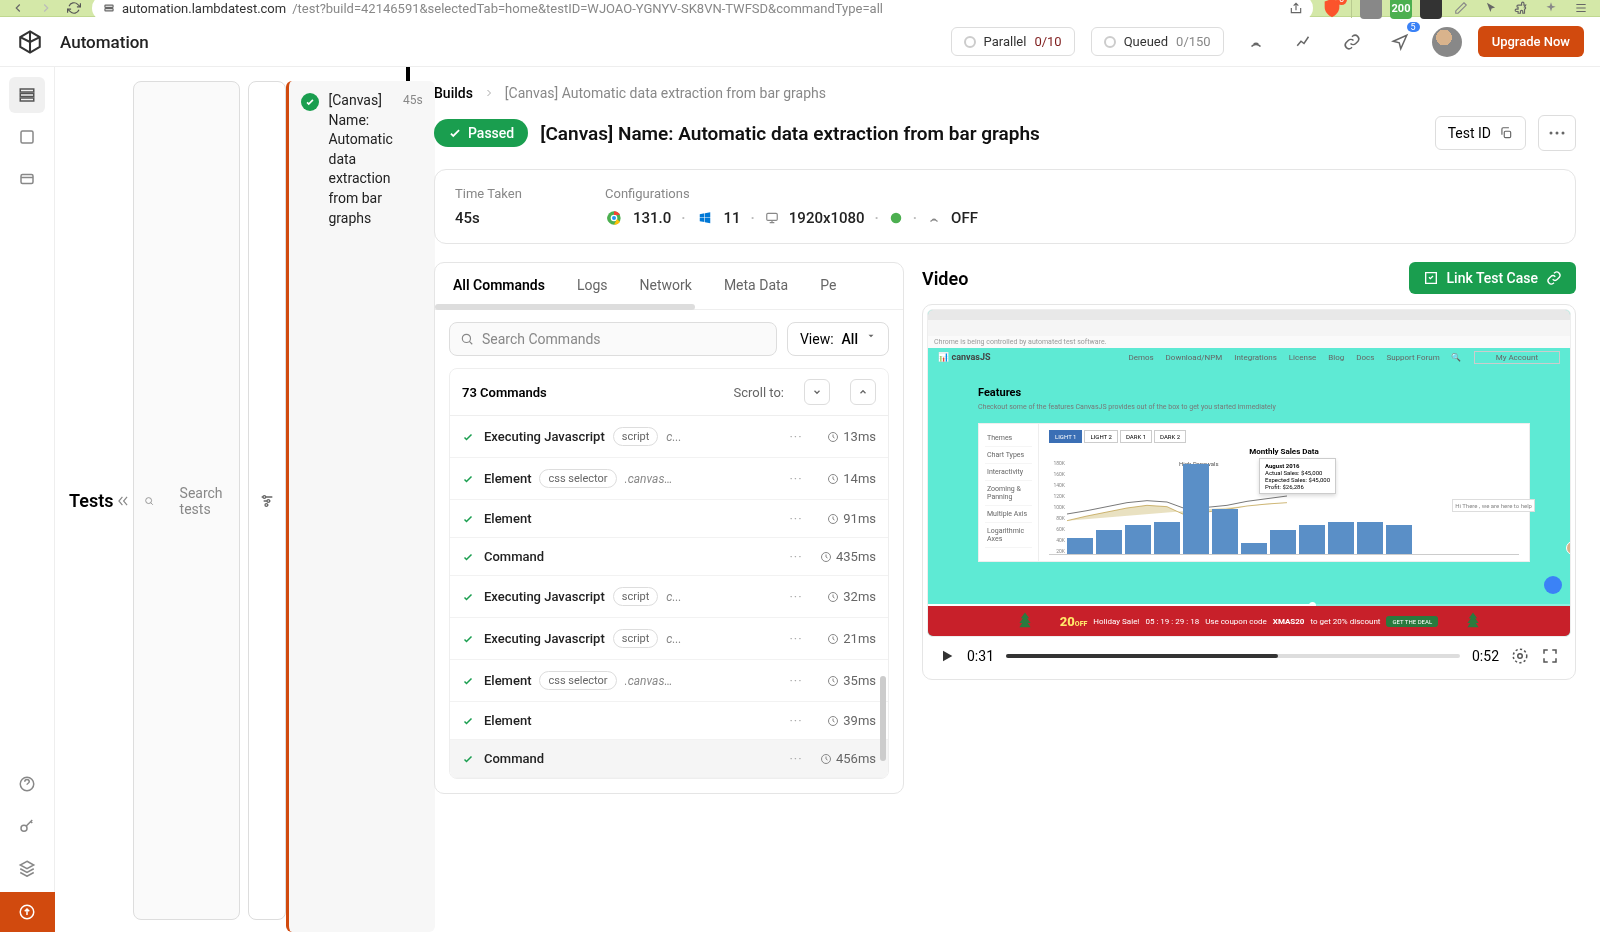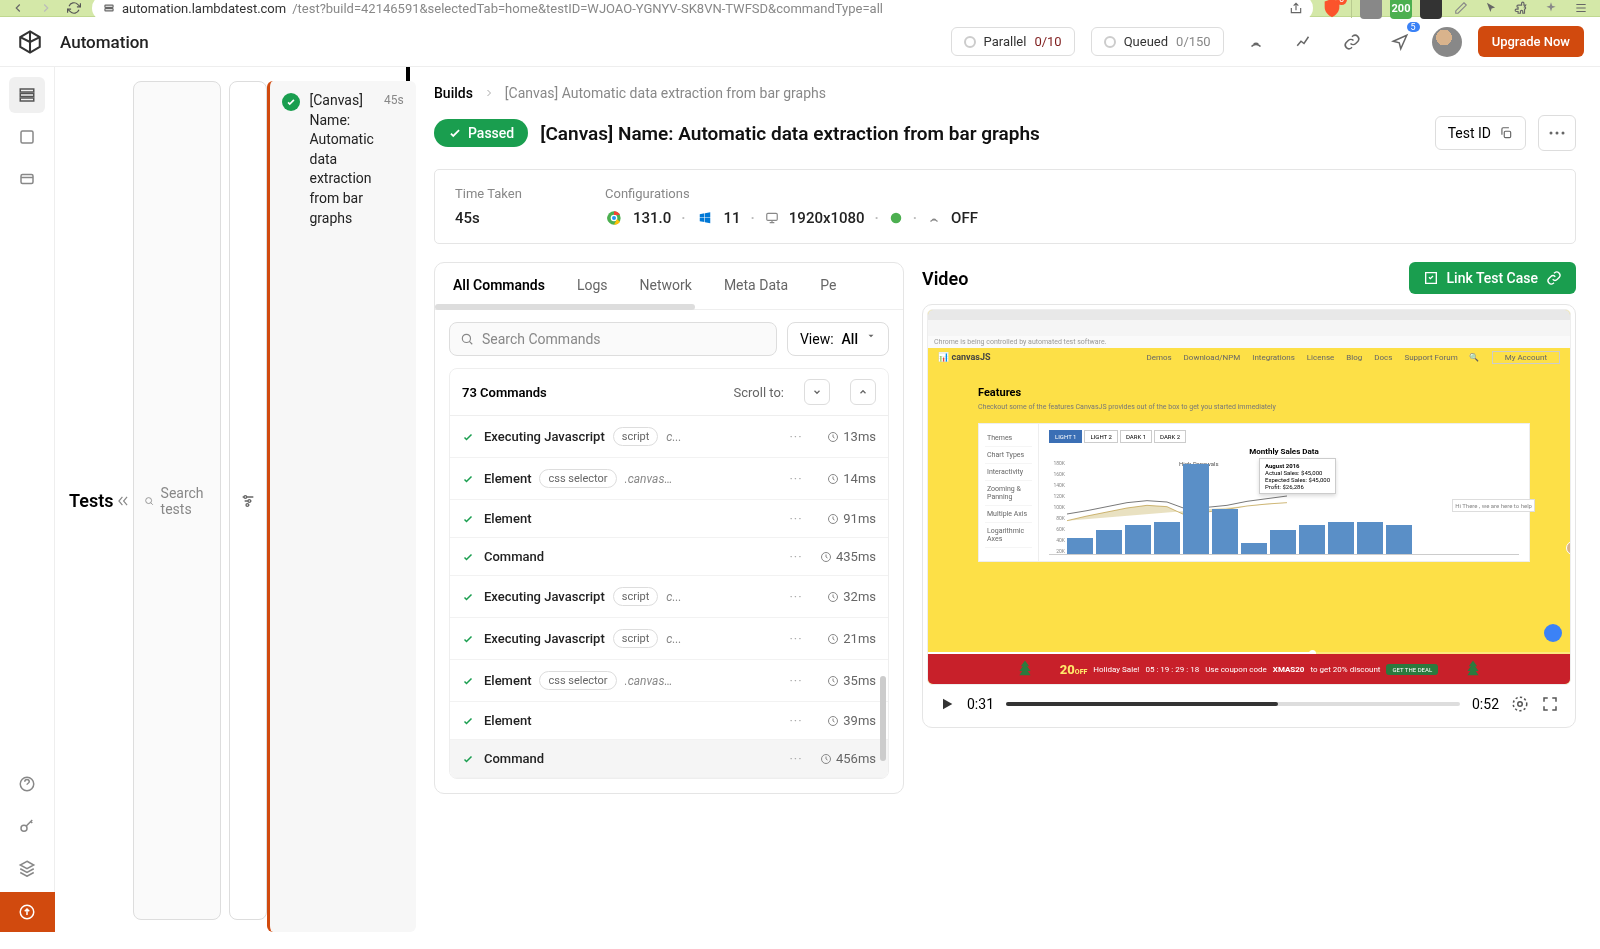--- a/index.html
+++ b/index.html
@@ -34,37 +34,37 @@
 .rail .rail-item { width: 36px; height: 36px; border-radius: 6px; display: flex; align-items: center; justify-content: center; color: #555; cursor: pointer; }
 .rail .rail-item.active { background: #f0f0f0; }
 .rail .rail-bottom { position: absolute; bottom: 0; left: 0; right: 0; display: flex; flex-direction: column; align-items: center; gap: 6px; }
 .rail .rail-square { width: 55px; height: 40px; background: #d14a0e; display: flex; align-items: center; justify-content: center; color: #fff; }
 
 .sidebar { width: 355px; border-right: 4px solid #000000; padding: 14px 14px 0; display: flex; flex-direction: row; }
 .tests-hd { display: flex; align-items: center; justify-content: space-between; margin-bottom: 12px; }
 .tests-hd h2 { font-size: 18px; font-weight: 600; }
 .collapse-btn { width: 20px; height: 20px; display: flex; align-items: center; justify-content: center; color: #888; }
 .search-row { display: flex; gap: 8px; margin-bottom: 12px; }
-.search-box { flex: 1; border: 1px solid #ddd; border-radius: 8px; background: #fafafa; display: flex; align-items: center; padding: 8px 10px; gap: 6px; color: #888; font-size: 14px; }
+.search-box { flex: 1; border: 1px solid #ddd; border-radius: 8px; background: #fafafa; display: flex; align-items: center; padding: 8px 10px; gap: 25px; color: #888; font-size: 14px; }
 .filter-btn { width: 38px; border: 1px solid #ddd; border-radius: 8px; display: flex; align-items: center; justify-content: center; color: #666; }
 .test-card { border-left: 3px solid #d14a0e; background: #f7f7f7; border-radius: 6px; padding: 10px 12px; display: flex; gap: 10px; align-items: flex-start; }
 .status-dot { width: 18px; height: 18px; border-radius: 50%; background: #1a9e4f; display: flex; align-items: center; justify-content: center; flex-shrink: 0; margin-top: 2px; }
 .test-card .title { font-size: 14px; color: #222; line-height: 1.4; flex: 1; }
 .test-card .dur { font-size: 12px; color: #888; margin-top: 2px; }
 
 .main { flex: 1; padding: 18px 24px; overflow: auto; }
 .breadcrumb { display: flex; align-items: center; gap: 10px; font-size: 14px; color: #888; margin-bottom: 14px; }
 .breadcrumb .builds { color: #000; font-weight: 500; }
 .title-row { display: flex; align-items: center; gap: 12px; margin-bottom: 18px; }
 .badge-pass { background: #1a9e4f; color: #fff; border-radius: 20px; padding: 6px 14px; font-size: 14px; font-weight: 500; display: flex; align-items: center; gap: 6px; }
 .test-title { font-size: 19px; font-weight: 600; color: #111; flex: 1; }
 .testid-btn { border: 1px solid #ddd; border-radius: 6px; padding: 8px 12px; font-size: 14px; display: flex; align-items: center; gap: 8px; }
 .more-btn { border: 1px solid #ddd; border-radius: 6px; width: 38px; height: 36px; display: flex; align-items: center; justify-content: center; }
 
-.info-card { border: 1px solid #e5e5e5; border-radius: 5px; padding: 16px 20px; margin-bottom: 18px; display: grid; grid-template-columns: 120px 420px 1fr; gap: 20px 30px; }
+.info-card { border: 1px solid #e5e5e5; border-radius: 12px; padding: 16px 20px; margin-bottom: 18px; display: grid; grid-template-columns: 120px 420px 1fr; gap: 20px 30px; }
 .info-label { font-size: 13px; color: #888; margin-bottom: 8px; }
 .info-val { font-size: 15px; color: #222; font-weight: 500; display: flex; align-items: center; gap: 10px; flex-wrap: wrap; }
 .cfg-sep { color: #bbb; }
 .os-icon, .br-icon { width: 18px; height: 18px; display: inline-flex; align-items: center; justify-content: center; }
 
 .panels { display: flex; gap: 18px; align-items: flex-start; }
 .cmd-panel { width: 470px; border: 1px solid #e5e5e5; border-radius: 10px; overflow: hidden; }
 .tabs { display: flex; border-bottom: 1px solid #eee; padding: 0 14px; gap: 24px; position: relative; }
 .tab { padding: 14px 4px; font-size: 14px; color: #666; cursor: pointer; white-space: nowrap; }
 .tab.active { color: #000; font-weight: 600; border-bottom: 3px solid #d14a0e; margin-bottom: -1px; }
@@ -86,21 +86,21 @@
 .cmd-row .spacer { flex: 1; }
 .cmd-row .dots { color: #aaa; letter-spacing: 1px; cursor: pointer; width:20px; text-align:center;}
 .cmd-row .time { color: #666; display: flex; align-items: center; gap: 4px; min-width: 62px; justify-content: flex-end; }
 .cmd-scroll-thumb { position: absolute; right: 2px; top: 260px; width: 6px; height: 85px; background: #ccc; border-radius: 3px; }
 
 .video-panel { flex: 1; }
 .video-hdr { display: flex; justify-content: space-between; align-items: center; margin-bottom: 10px; }
 .video-hdr h3 { font-size: 18px; font-weight: 600; }
 .link-btn { background: #1a9e4f; color: #fff; border: none; border-radius: 6px; padding: 8px 14px; font-size: 14px; font-weight: 500; display: flex; align-items: center; gap: 8px; cursor: pointer; }
 .video-box { border: 1px solid #e5e5e5; border-radius: 10px; padding: 4px; }
-.video-frame { width: 100%; height: 376px; background: #fde047; border: 1px solid #eee; border-radius: 6px; position: relative; overflow: hidden; }
+.video-frame { width: 100%; height: 328px; background: #5eead4; border: 1px solid #eee; border-radius: 6px; position: relative; overflow: hidden; }
 .vf-top { height: 10px; background: #e8e8e8; }
 .vf-addr { height: 16px; background: #f5f5f5; }
 .vf-banner { height: 12px; background: #fafafa; font-size: 7px; color: #999; padding: 2px 6px; }
 .vf-nav { height: 18px; display: flex; align-items: center; padding: 0 10px; font-size: 8px; gap: 12px; color: #666; }
 .vf-logo { font-weight: 700; color: #444; font-size: 9px; }
 .vf-nav .sp { flex: 1; }
 .vf-body { padding: 20px 40px 0 50px; position: relative; }
 .vf-body h4 { font-size: 11px; font-weight: 700; margin-bottom: 4px; }
 .vf-body .sub { font-size: 7px; color: #777; margin-bottom: 12px; }
 .vf-chart-wrap { display: flex; background: #fff; border: 1px solid #eee; }
@@ -625,21 +625,21 @@
               <span class="vf-logo">📊 <span>canvasJS</span></span>
               <span class="sp"></span>
               <span>Demos</span>
               <span>Download/NPM</span>
               <span>Integrations</span>
               <span>License</span>
               <span>Blog</span>
               <span>Docs</span>
               <span>Support Forum</span>
               <span>🔍</span>
-              <span style="border:1px solid #ccc;padding:1px 12px">My Account</span>
+              <span style="border:1px solid #ccc;padding:1px 21px">My Account</span>
             </div>
             <div class="vf-body">
               <h4>Features</h4>
               <div class="sub">Checkout some of the features CanvasJS provides out of the box to get you started immediately</div>
               <div class="vf-chart-wrap">
                 <div class="vf-side-menu" id="vf-side-menu">
                     <div>Themes</div>
                     <div>Chart Types</div>
                     <div>Interactivity</div>
                     <div>Zooming &amp; Panning</div>

